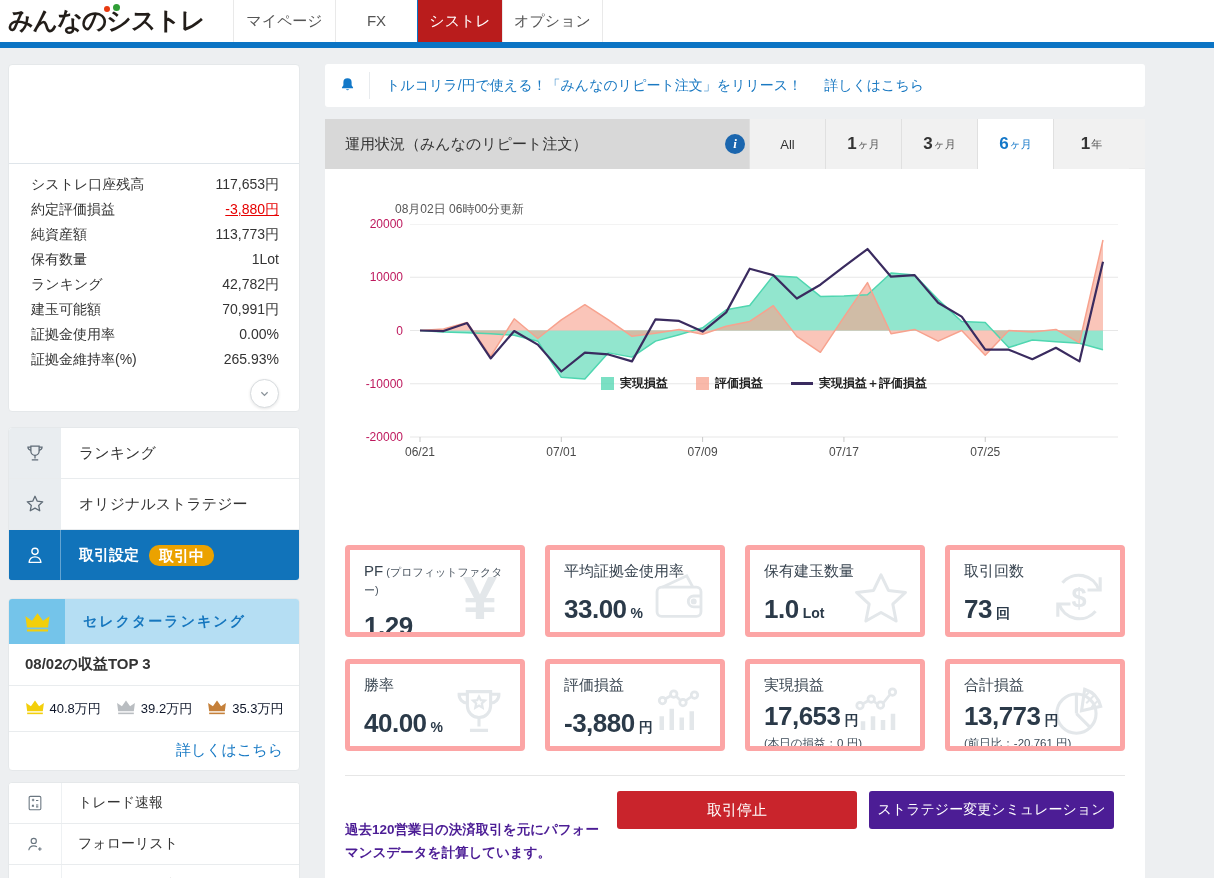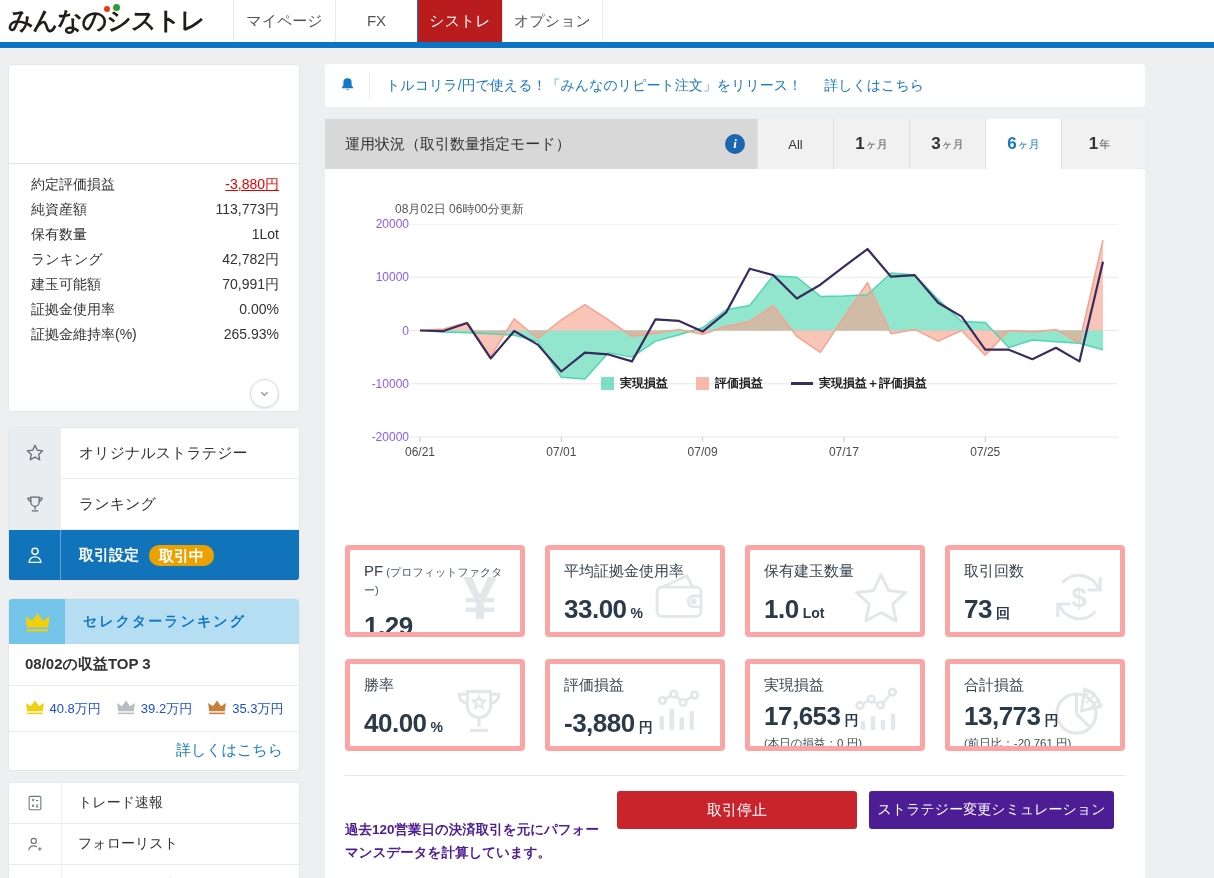--- a/index.html
+++ b/index.html
@@ -53,21 +53,21 @@
 
   .selector-card{position:absolute;left:8px;top:598px;width:292px;background:#fff;border:1px solid #e5e8ea;
                  border-radius:4px;overflow:hidden;box-sizing:border-box;}
   .sel-head{display:flex;height:45px;cursor:pointer;}
   .sel-head-ico{width:56px;background:#74c4ea;display:flex;align-items:center;justify-content:center;flex:none;}
   .sel-head-title{flex:1;background:#b5def3;color:#1576be;font-weight:bold;font-size:14px;
                   letter-spacing:2px;line-height:45px;padding-left:18px;}
   .sel-sub{font-size:15px;font-weight:bold;color:#333;padding:11px 16px;border-bottom:1px solid #e9ecee;}
   .sel-ranks{display:flex;align-items:center;justify-content:center;gap:15px;padding:13px 6px;
              border-bottom:1px solid #e9ecee;}
-  .rank{display:flex;align-items:center;gap:5px;font-size:13px;color:#1d4ed8;}
+  .rank{display:flex;align-items:center;gap:5px;font-size:13px;color:#0f172a;}
   .sel-link{text-align:right;padding:9px 16px 10px;font-size:15px;color:#1779c4;cursor:pointer;}
 
   
   .notice{position:absolute;left:325px;top:64px;width:820px;height:43px;background:#fff;border-radius:3px;
           display:flex;align-items:center;box-sizing:border-box;}
   .bell-wrap{width:44px;display:flex;justify-content:center;flex:none;}
   .vdiv{width:1px;height:27px;background:#e8ebee;flex:none;}
   .notice-text{margin-left:16px;font-size:14px;color:#1a79c2;}
   .notice-link{margin-left:22px;font-size:14px;color:#1a79c2;cursor:pointer;}
 
@@ -75,34 +75,34 @@
   .panel{position:absolute;left:325px;top:119px;width:820px;height:759px;background:#fff;
          border-radius:3px 3px 0 0;}
   .panel-head{position:absolute;left:0;top:0;width:820px;height:50px;background:#f1f1f1;
               border-bottom:1px solid #ececec;box-sizing:border-box;}
   .head-gray{position:absolute;left:0;top:0;width:440px;height:50px;background:#d8d8d8;
              display:flex;align-items:center;}
   .panel-title{margin-left:20px;font-size:15px;color:#333;flex:1;}
   .info-ico{width:20px;height:20px;border-radius:50%;background:#1b66ae;color:#fff;font-size:13px;
             font-weight:bold;font-style:italic;display:flex;align-items:center;justify-content:center;
             margin-right:20px;font-family:"Liberation Serif",serif;cursor:pointer;flex:none;}
-  .period-tabs{position:absolute;right:8px;top:0;height:50px;display:flex;}
+  .period-tabs{position:absolute;right:16px;top:0;height:50px;display:flex;}
   .ptab{width:76px;height:50px;display:flex;align-items:center;justify-content:center;
         border-left:1px solid #e0e0e0;font-size:13px;color:#333;background:#f1f1f1;
         box-sizing:border-box;cursor:pointer;}
   .ptab .num{font-size:17px;font-weight:bold;color:#333;}
   .ptab .suf{font-size:11px;margin-left:1px;color:#555;}
   .ptab.active{background:#fff;}
   .ptab.active .num,.ptab.active .suf{color:#1377c8;}
 
   .updated{position:absolute;left:70px;top:70px;font-size:12px;color:#555;margin-top:12px;}
 
   .chart{position:absolute;left:0;top:95px;width:820px;height:270px;}
   .chart svg{position:absolute;left:85px;top:10px;}
-  .ylab{position:absolute;left:12px;width:72px;text-align:right;font-size:12px;color:#8b5cf6;}
+  .ylab{position:absolute;left:6px;width:72px;text-align:right;font-size:12px;color:#be185d;}
   .xlab{position:absolute;font-size:12px;color:#4a4a4a;transform:translateX(-50%);top:231px;}
   .legend{position:absolute;left:85px;top:256px;width:708px;display:flex;justify-content:center;
           gap:28px;font-size:12px;font-weight:bold;color:#222;align-items:center;}
   .leg-item{display:flex;align-items:center;}
   .sw{width:13px;height:13px;margin-right:6px;opacity:.75;}
   .swline{width:22px;height:3px;margin-right:6px;}
 
   .stats{position:absolute;left:20px;top:426px;display:grid;grid-template-columns:repeat(4,180px);
          grid-auto-rows:92px;gap:22px 20px;}
   .scard{border:5px solid #fca5a5;border-radius:4px;position:relative;padding:12px 14px;
@@ -141,20 +141,24 @@
         <div class="nav-tab active" style="width: 85px;">シストレ</div>
         <div class="nav-tab" style="width: 101px;">オプション</div>
       </nav>
   </header>
   <div class="blue-bar"></div>
 
   <div class="account-card">
     <div class="account-banner"></div>
     <div class="acc-rows" id="account-rows">
         <div class="acc-row">
+          <span class="acc-label">シストレ口座残高</span>
+          <span class="acc-val">117,653円</span>
+        </div>
+        <div class="acc-row">
           <span class="acc-label">約定評価損益</span>
           <span class="acc-val neg">-3,880円</span>
         </div>
         <div class="acc-row">
           <span class="acc-label">純資産額</span>
           <span class="acc-val">113,773円</span>
         </div>
         <div class="acc-row">
           <span class="acc-label">保有数量</span>
           <span class="acc-val">1Lot</span>
@@ -177,37 +181,37 @@
         </div>
       </div>
     <div class="account-toggle" id="account-toggle">
         <svg viewBox="0 0 24 24" width="15" height="15" fill="none" stroke="#8a9299" stroke-width="2">
           <path d="M7 10l5 5 5-5"></path>
         </svg>
       </div>
   </div>
 
   <div class="menu-card" id="menu1">
-      <div class="m-row">
-        <span class="m-ico">
-          <svg viewBox="0 0 24 24" width="22" height="22" fill="none" stroke="currentColor" stroke-width="1.4">
-            <path stroke-linejoin="round" d="M12 3.5l2.5 5.4 5.9.7-4.4 4 1.2 5.8-5.2-2.9-5.2 2.9 1.2-5.8-4.4-4 5.9-.7z"></path>
-          </svg>
-        </span>
-        <span class="m-label">オリジナルストラテジー</span>
-      </div>
       <div class="m-row">
         <span class="m-ico">
           <svg viewBox="0 0 24 24" width="22" height="22" fill="none" stroke="currentColor" stroke-width="1.4">
             <path d="M7.5 4.5h9V10a4.5 4.5 0 0 1-9 0z"></path>
             <path d="M7.5 5.5H4.3a3.2 3.2 0 0 0 3.4 3.4M16.5 5.5h3.2a3.2 3.2 0 0 1-3.4 3.4"></path>
             <path d="M12 14.5v3.5M8.5 19.5h7"></path>
           </svg>
         </span>
         <span class="m-label">ランキング</span>
+      </div>
+      <div class="m-row">
+        <span class="m-ico">
+          <svg viewBox="0 0 24 24" width="22" height="22" fill="none" stroke="currentColor" stroke-width="1.4">
+            <path stroke-linejoin="round" d="M12 3.5l2.5 5.4 5.9.7-4.4 4 1.2 5.8-5.2-2.9-5.2 2.9 1.2-5.8-4.4-4 5.9-.7z"></path>
+          </svg>
+        </span>
+        <span class="m-label">オリジナルストラテジー</span>
       </div>
       <div class="m-row active">
         <span class="m-ico">
           <svg viewBox="0 0 24 24" width="22" height="22" fill="none" stroke="currentColor" stroke-width="1.5">
             <circle cx="12" cy="8" r="3.4"></circle>
             <path stroke-linejoin="round" d="M5.5 20c.5-4 3-6 6.5-6s6 2 6.5 6z"></path>
           </svg>
         </span>
         <span class="m-label">取引設定</span>
         <span class="badge">取引中</span>
@@ -290,21 +294,21 @@
         </svg>
       </span>
     <span class="vdiv"></span>
     <span class="notice-text">トルコリラ/円で使える！「みんなのリピート注文」をリリース！</span>
     <span class="notice-link">詳しくはこちら</span>
   </div>
 
   <section class="panel">
     <div class="panel-head">
       <div class="head-gray">
-        <span class="panel-title">運用状況（取引数量指定モード）</span>
+        <span class="panel-title">運用状況（みんなのリピート注文）</span>
         <span class="info-ico">i</span>
       </div>
       <div class="period-tabs" id="period-tabs">
           <div class="ptab">All</div>
           <div class="ptab">
             <span class="num">1</span>
             <span class="suf">ヶ月</span>
           </div>
           <div class="ptab">
             <span class="num">3</span>

